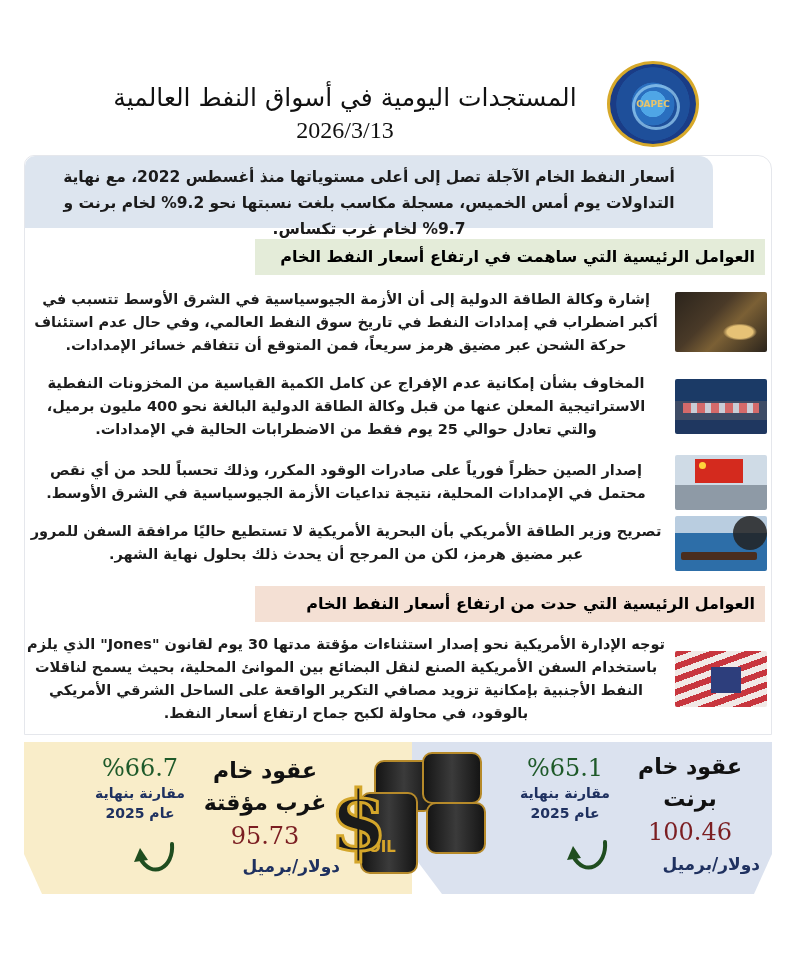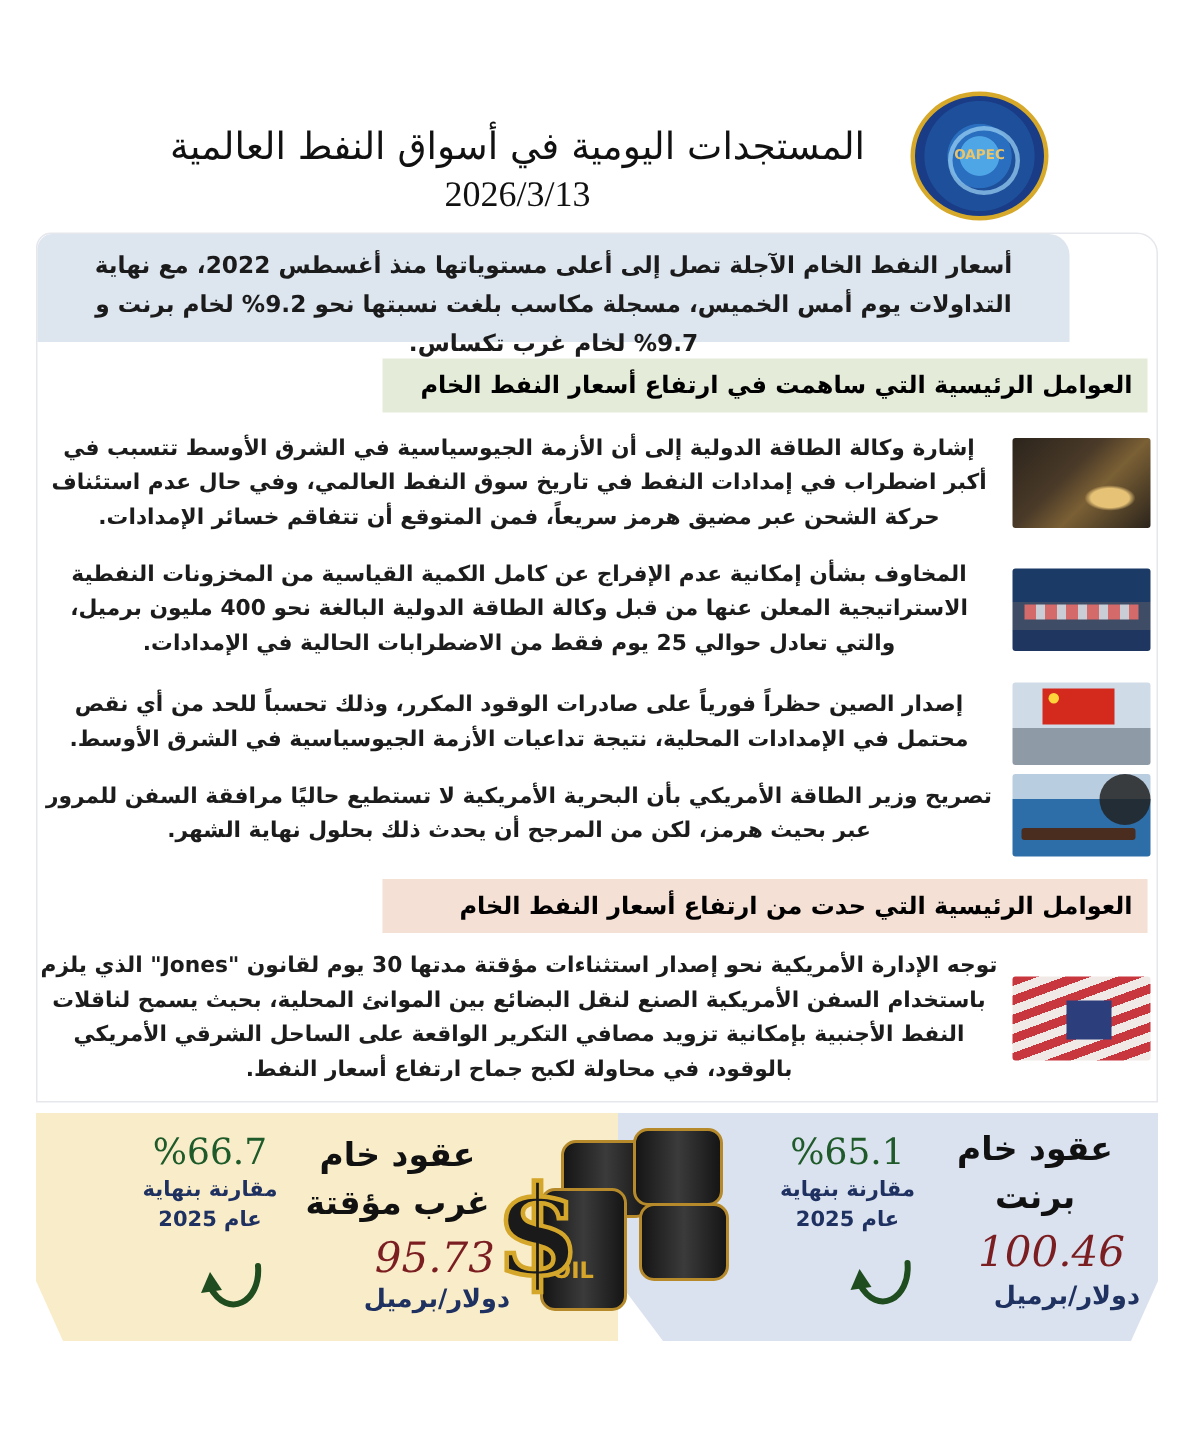--- a/index.html
+++ b/index.html
@@ -68,21 +68,21 @@
     .barrel { position: absolute; background: linear-gradient(90deg, #151515, #3b3b3b 50%, #151515); border-radius: 10px; border: 2px solid #b68a2a; }
     .b1 { left: 44px; top: 8px; width: 60px; height: 52px; }
     .b2 { left: 92px; top: 0; width: 60px; height: 52px; }
     .b3 { left: 96px; top: 50px; width: 60px; height: 52px; }
     .b4 { left: 30px; top: 40px; width: 58px; height: 82px; }
     .oil-label { position: absolute; left: 38px; top: 86px; font-size: 15px; font-weight: bold; color: #d7a52a; direction: ltr; }
     .dollar { position: absolute; left: 0; top: 28px; font-size: 82px; font-weight: bold; color: #1a1a1a;
               -webkit-text-stroke: 3px #d4a62a; line-height: 1; font-family: "DejaVu Serif", serif; }
 
     .p-title { position: absolute; text-align: center; font-size: 22px; font-weight: bold; color: #111; line-height: 30px; }
-    .p-price { position: absolute; text-align: right; font-family: "DejaVu Serif", serif; font-size: 28px; color: #7b1e22; direction: ltr; font-style: italic; }
+    .p-price { position: absolute; text-align: center; font-family: "DejaVu Serif", serif; font-size: 24px; color: #7b1e22; direction: ltr; }
     .p-unit { position: absolute; text-align: right; font-size: 17px; font-weight: bold; color: #1f3160; }
     .p-pct { position: absolute; text-align: center; font-family: "DejaVu Serif", serif; font-size: 24px; color: #1f5a2a; direction: ltr; }
     .p-note { position: absolute; text-align: center; font-size: 14px; font-weight: bold; color: #1f3160; line-height: 19px; }
     .arrow { position: absolute; width: 44px; height: 44px; }
   </style>
 </head>
 <body>
 
 <div class="header">
   <div class="logo">
@@ -104,21 +104,21 @@
   <div class="item t2">
     <div class="thumb img-iea"></div>
     <div class="item-text">المخاوف بشأن إمكانية عدم الإفراج عن كامل الكمية القياسية من المخزونات النفطية الاستراتيجية المعلن عنها من قبل وكالة الطاقة الدولية البالغة نحو 400 مليون برميل، والتي تعادل حوالي 25 يوم فقط من الاضطرابات الحالية في الإمدادات.</div>
   </div>
   <div class="item t3">
     <div class="thumb img-china"></div>
     <div class="item-text">إصدار الصين حظراً فورياً على صادرات الوقود المكرر، وذلك تحسباً للحد من أي نقص محتمل في الإمدادات المحلية، نتيجة تداعيات الأزمة الجيوسياسية في الشرق الأوسط.</div>
   </div>
   <div class="item t4">
     <div class="thumb img-ship"></div>
-    <div class="item-text">تصريح وزير الطاقة الأمريكي بأن البحرية الأمريكية لا تستطيع حاليًا مرافقة السفن للمرور عبر بحيث هرمز، لكن من المرجح أن يحدث ذلك بحلول نهاية الشهر.</div>
+    <div class="item-text">تصريح وزير الطاقة الأمريكي بأن البحرية الأمريكية لا تستطيع حاليًا مرافقة السفن للمرور عبر مضيق هرمز، لكن من المرجح أن يحدث ذلك بحلول نهاية الشهر.</div>
   </div>
 
   <div class="section-head sh-peach">العوامل الرئيسية التي حدت من ارتفاع أسعار النفط الخام</div>
 
   <div class="item t5">
     <div class="thumb img-us"></div>
     <div class="item-text">توجه الإدارة الأمريكية نحو إصدار استثناءات مؤقتة مدتها 30 يوم لقانون "Jones" الذي يلزم باستخدام السفن الأمريكية الصنع لنقل البضائع بين الموانئ المحلية، بحيث يسمح لناقلات النفط الأجنبية بإمكانية تزويد مصافي التكرير الواقعة على الساحل الشرقي الأمريكي بالوقود، في محاولة لكبح جماح ارتفاع أسعار النفط.</div>
   </div>
 </div>
 

